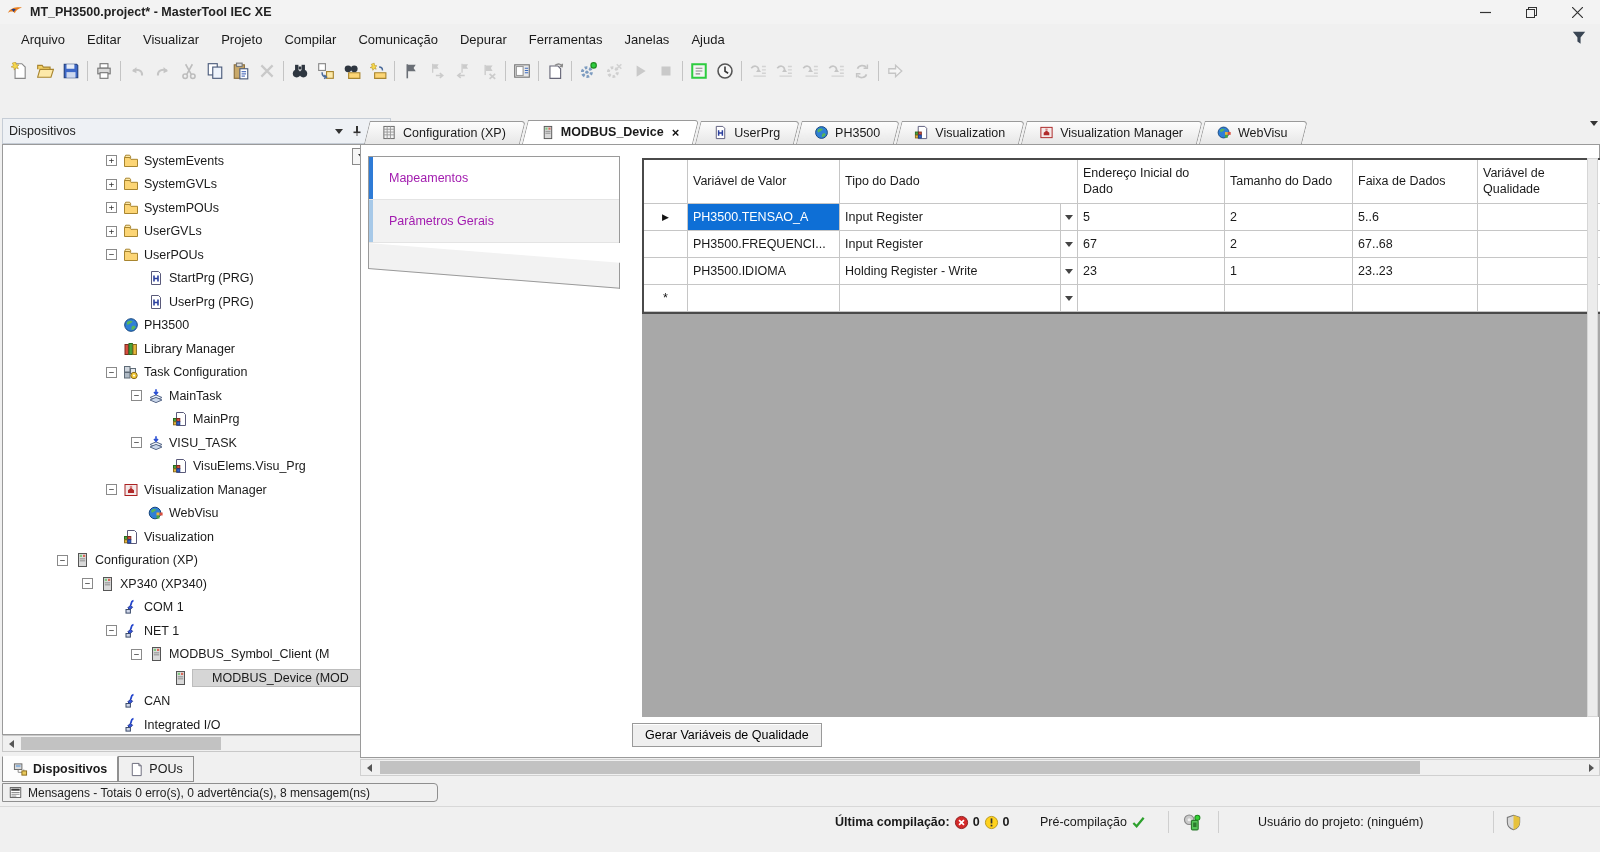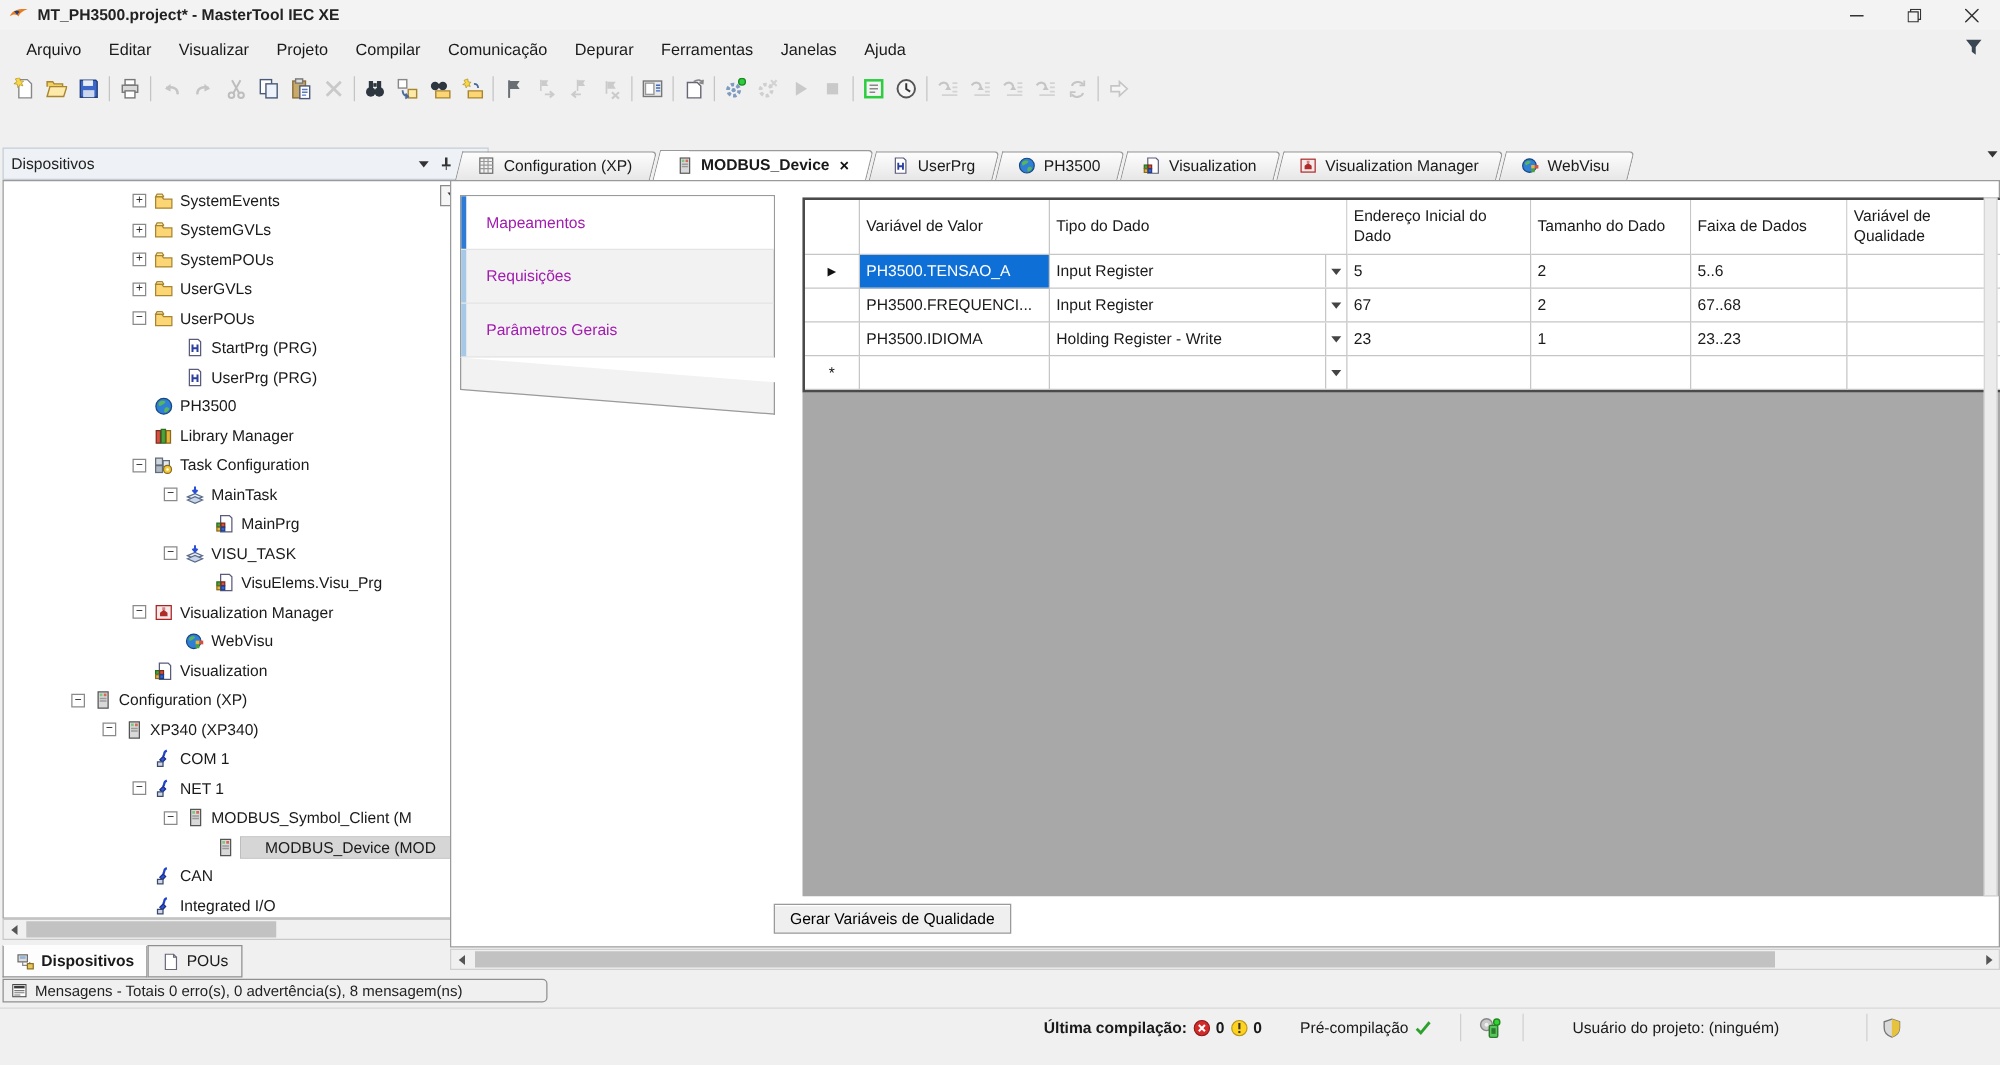--- a/index.html
+++ b/index.html
@@ -100,21 +100,21 @@
   .mtable { position:absolute; left:0; top:0; width:963px; background:#fff; border:2px solid #4a4a4a; display:grid; grid-template-columns:44px 152px 238px 147px 128px 125px 125px; }
   .hc, .c { border-right:1px solid #c6c6c6; border-bottom:1px solid #c6c6c6; padding:3px 5px; display:flex; align-items:center; font-size:12.5px; overflow:hidden; }
   .hc { height:44px; align-items:center; line-height:1.25; background:#fff; }
   .c { height:27px; }
   .c.selc { background:#0e6fd6; color:#fff; }
   .c.rowsel { justify-content:center; color:#111; }
   .c.typec { padding:0; }
   .typec .tval { flex:1; padding:3px 5px; white-space:nowrap; overflow:hidden; }
   .typec .dd { width:17px; align-self:stretch; border-left:1px solid #c6c6c6; display:flex; align-items:center; justify-content:center; }
   .typec .dd i { width:0; height:0; border:4px solid transparent; border-top:5px solid #444; margin-top:5px; }
-  .qbtn { position:absolute; left:258px; top:578px; height:24px; padding:0 12px; background:#efefef; border:1px solid #9a9a9a; box-shadow:inset 0 1px 0 #fff; font-size:12.5px; display:flex; align-items:center; font-family:inherit; }
+  .qbtn { position:absolute; left:271px; top:578px; height:24px; padding:0 12px; background:#efefef; border:1px solid #9a9a9a; box-shadow:inset 0 1px 0 #fff; font-size:12.5px; display:flex; align-items:center; font-family:inherit; }
 
   
   .ehscroll { position:absolute; left:0; right:0; bottom:0; height:17px; background:#f0f0f0; border:1px solid #d0d0d0; }
   .ehscroll .hs-thumb { position:absolute; left:19px; top:1px; height:13px; width:1040px; background:#c2c2c2; }
 </style>
 </head>
 <body>
 
 <svg width="0" height="0" style="position:absolute">
 <defs>
@@ -869,23 +869,20 @@
     </div>
     <div class="etab-drop"><i class="tri-down"></i></div>
 
     <div class="ebody">
       <div class="sidetabs">
         <div class="st-list">
           <div class="st-item on">
               <span>Mapeamentos</span>
             </div>
           <div class="st-item">
-              <span>Requisições</span>
-            </div>
-          <div class="st-item">
               <span>Parâmetros Gerais</span>
             </div>
         </div>
         <div class="st-slant"></div>
       </div>
 
       <div class="canvas">
         <div class="mtable">
           <div class="hc"></div>
           <div class="hc">Variável de Valor</div>

